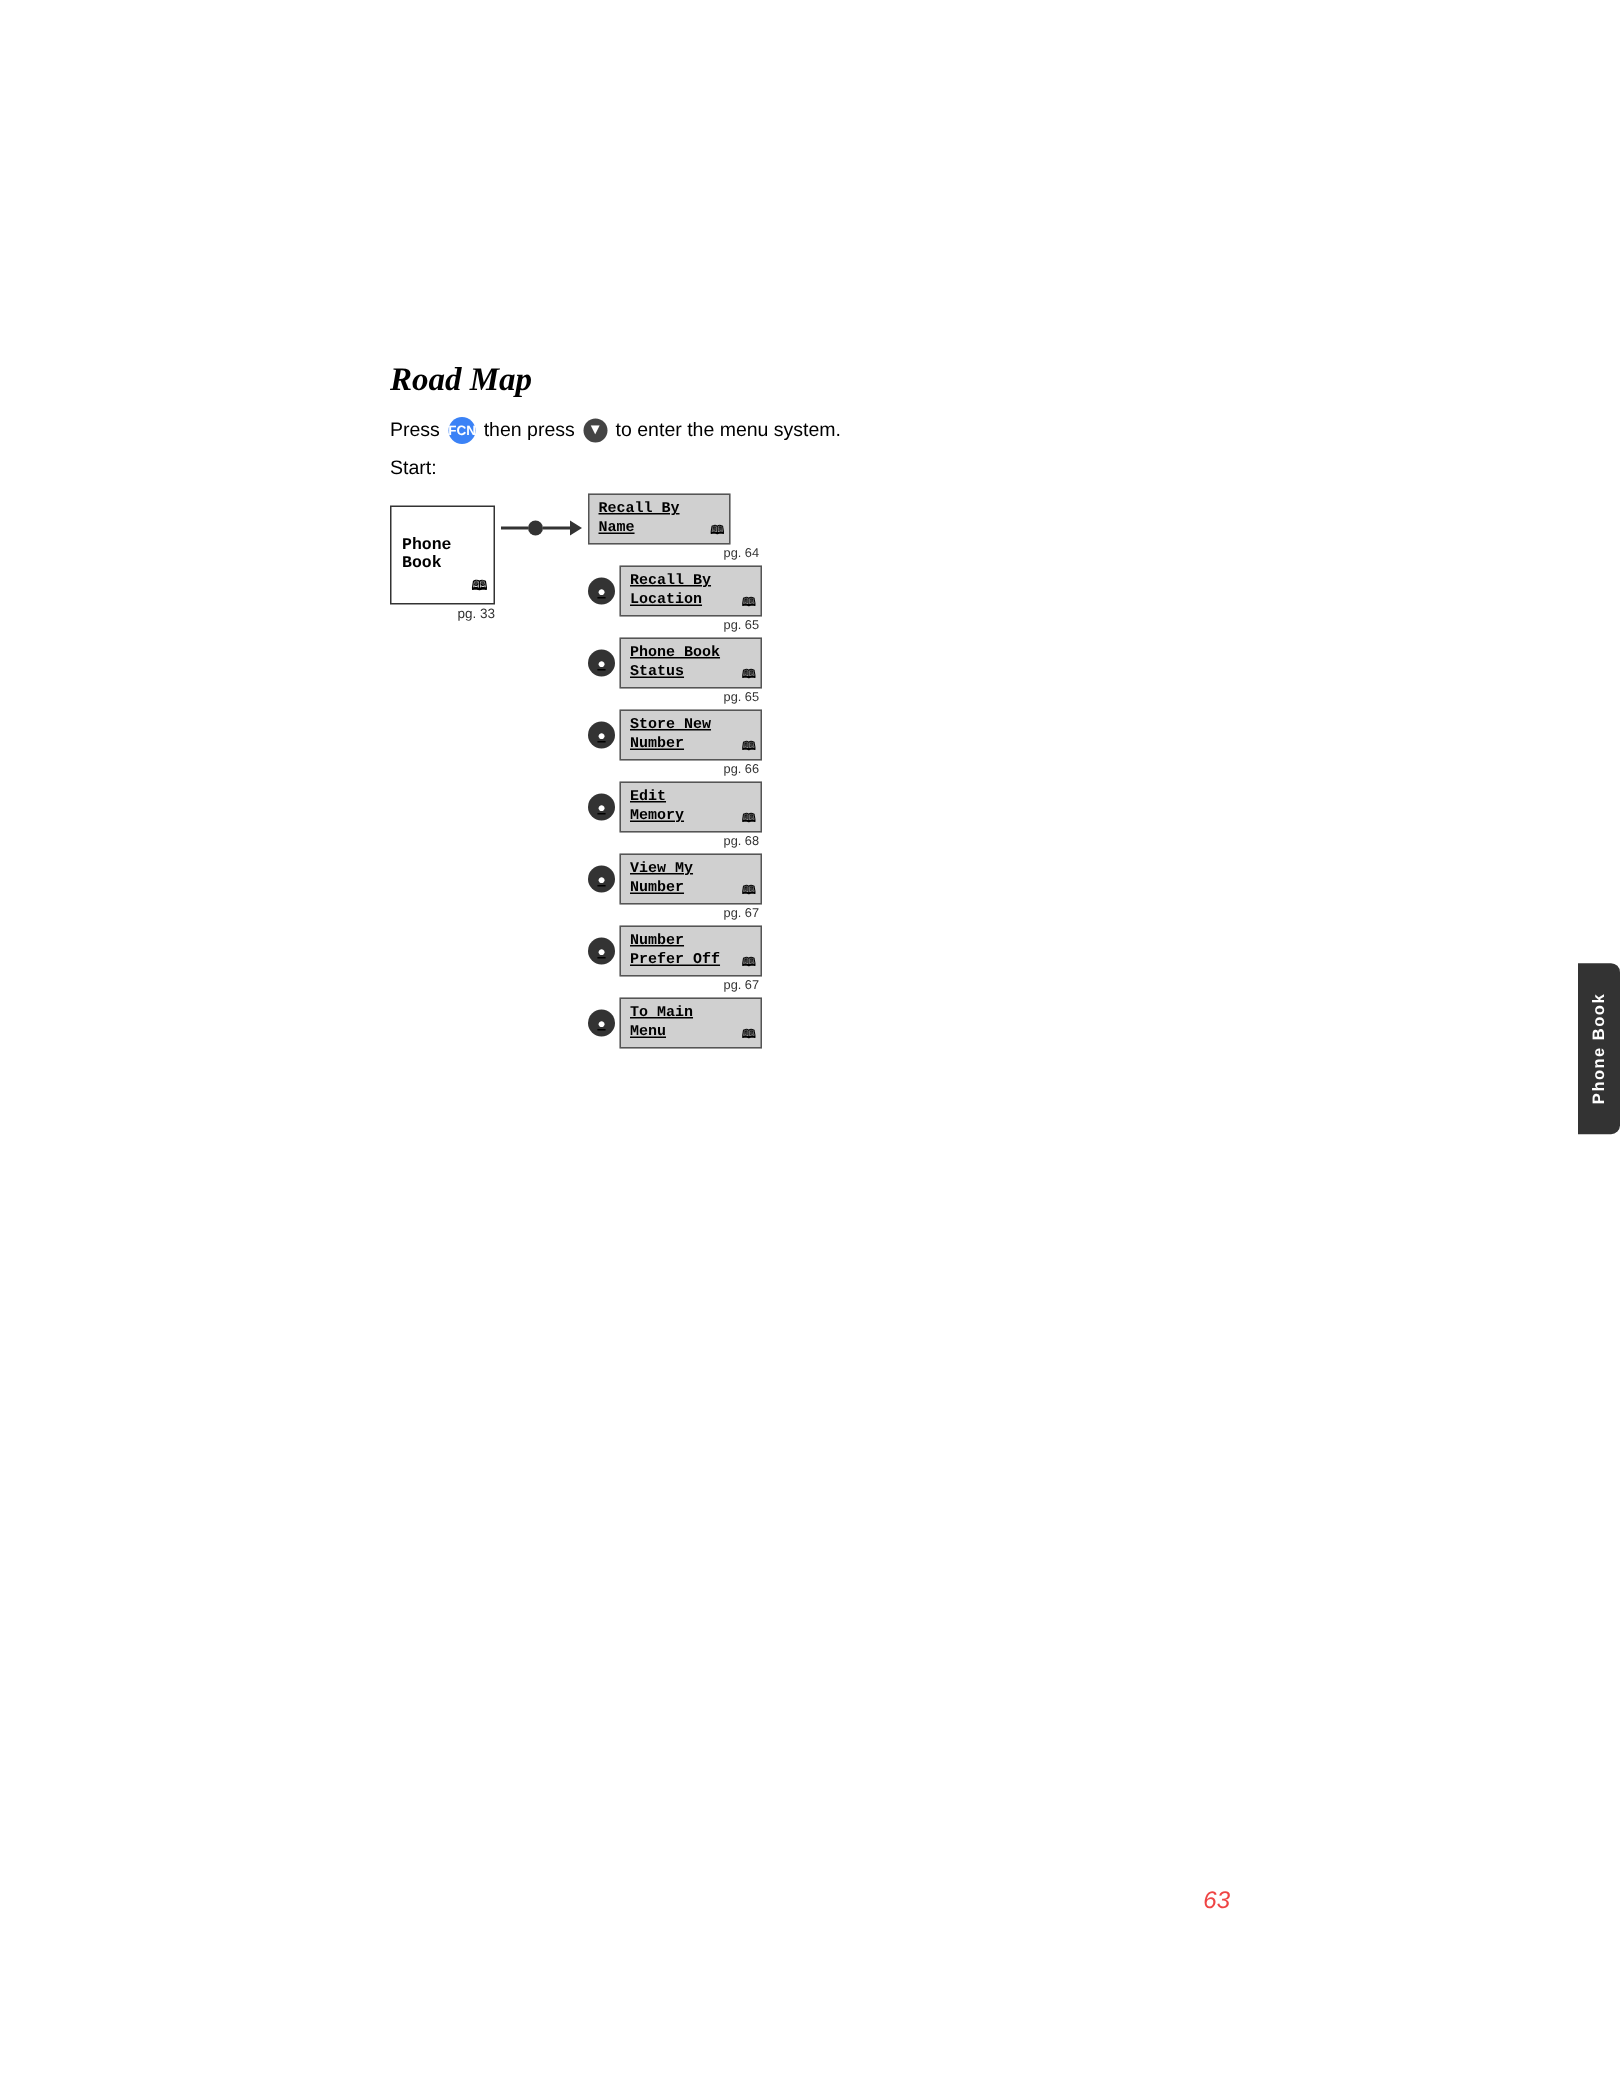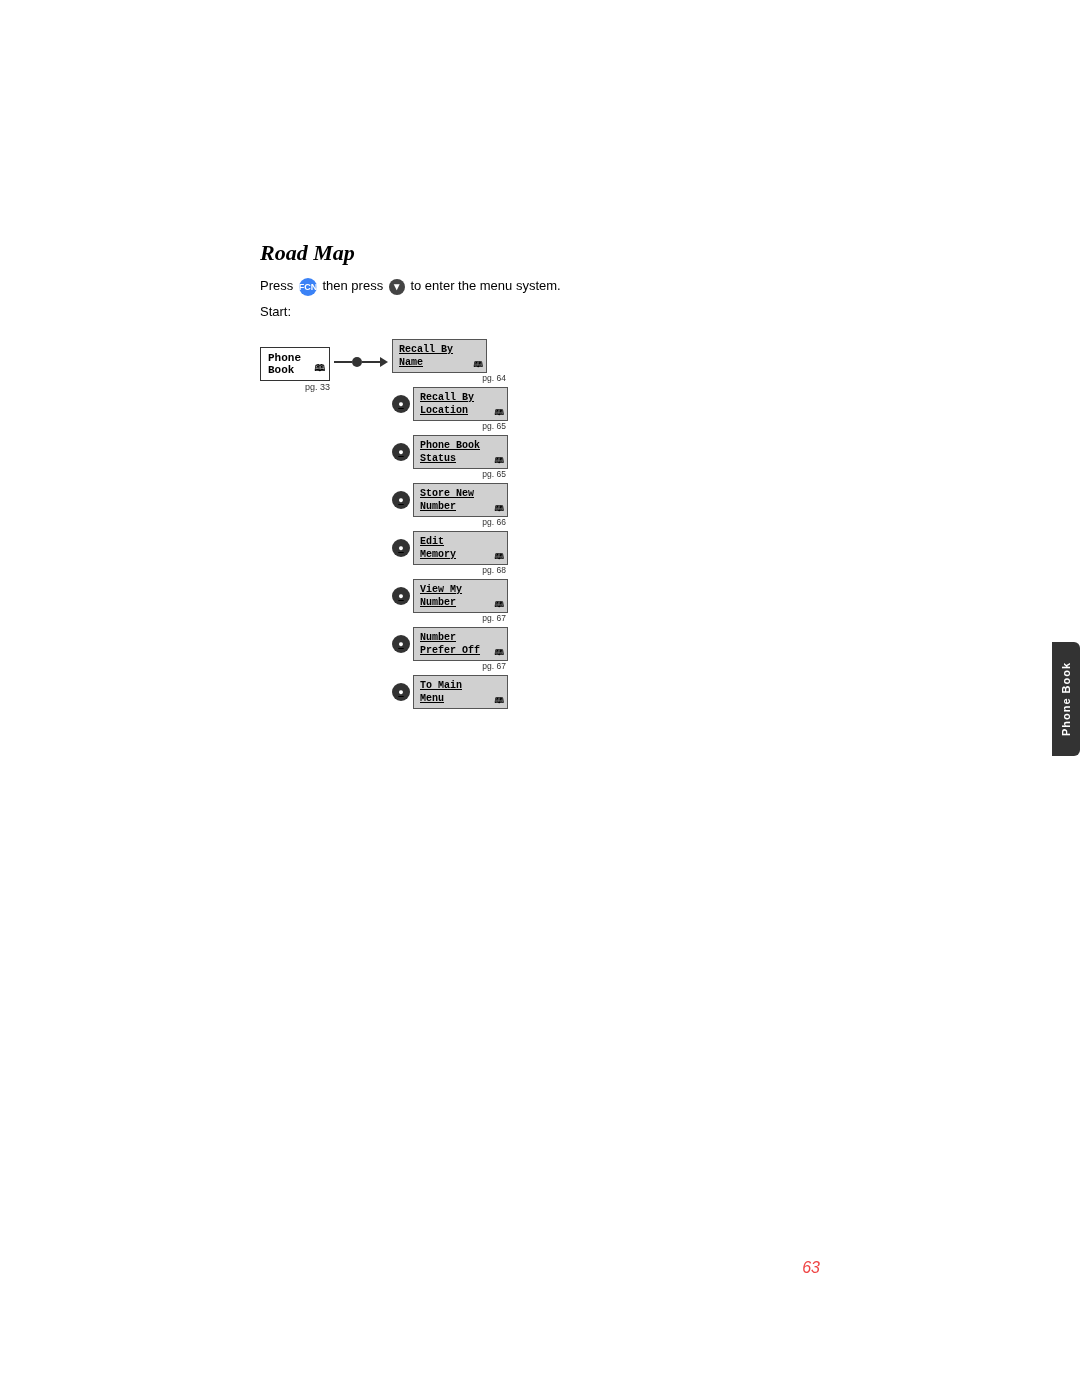--- a/index.html
+++ b/index.html
@@ -58,21 +58,21 @@
       width: 16px;
       height: 16px;
       line-height: 16px;
       text-align: center;
       vertical-align: middle;
       margin: 0 2px;
     }
 
     .start-label {
       font-size: 13px;
-      margin-bottom: 20px;
+      margin-bottom: 10px;
     }
 
     .roadmap-diagram {
       display: flex;
       flex-direction: row;
       align-items: flex-start;
       gap: 0px;
       margin-top: 4px;
     }
 
@@ -80,21 +80,21 @@
     .start-col {
       display: flex;
       flex-direction: column;
       align-items: center;
       margin-top: 8px;
     }
 
     .menu-box {
       border: 1.5px solid #333;
       background: #fff;
-      padding: 4px 7px;
+      padding: 20px 7px;
       font-size: 11px;
       font-family: 'Courier New', monospace;
       font-weight: bold;
       min-width: 70px;
       position: relative;
     }
 
     .menu-box .book-icon {
       position: absolute;
       bottom: 3px;

